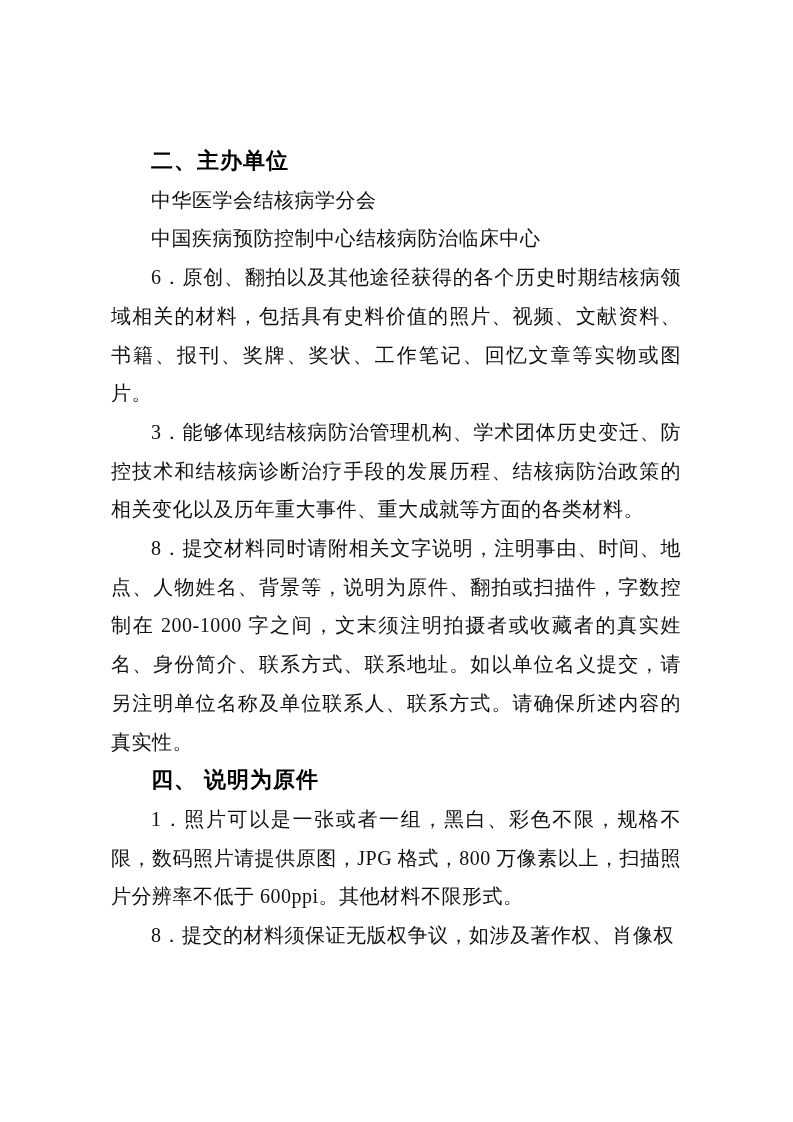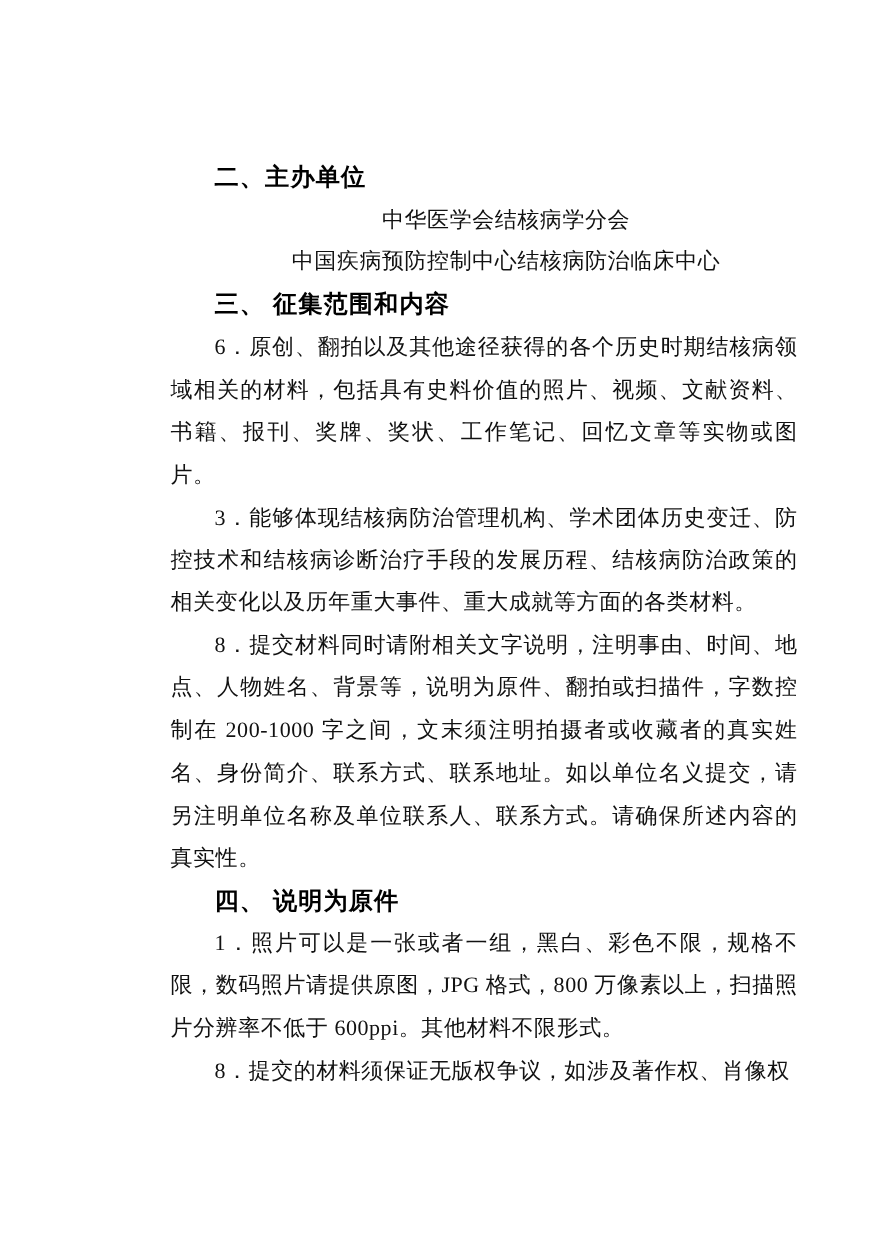--- a/index.html
+++ b/index.html
@@ -9,21 +9,20 @@
     background: #ffffff;
   }
   .page {
     position: relative;
     width: 711px;
     height: 1122px;
     background: #ffffff;
     overflow: hidden;
     font-family: "Liberation Serif", "DejaVu Serif", serif;
     color: #111111;
-    margin-left: 44px;
   }
   .content {
     position: absolute;
     top: 142px;
     left: 111px;
     width: 570px;
   }
   .line {
     margin: 0;
     padding: 0;
@@ -38,32 +37,31 @@
   }
   .line.heading {
     font-family: "Liberation Sans", "DejaVu Sans", sans-serif;
     font-weight: 700;
     font-size: 22px;
     color: #000000;
     letter-spacing: 1px;
     text-align: left;
   }
   .line.plain {
-    text-align: center;
+    text-align: left;
   }
 </style>
 </head>
 <body>
 
 <div class="page">
   <div class="content">
       <p class="line heading">二、主办单位</p>
       <p class="line plain">中华医学会结核病学分会</p>
       <p class="line plain">中国疾病预防控制中心结核病防治临床中心</p>
-      <p class="line heading">三、 征集范围和内容</p>
       <p class="line para">6．原创、翻拍以及其他途径获得的各个历史时期结核病领域相关的材料，包括具有史料价值的照片、视频、文献资料、书籍、报刊、奖牌、奖状、工作笔记、回忆文章等实物或图片。</p>
       <p class="line para">3．能够体现结核病防治管理机构、学术团体历史变迁、防控技术和结核病诊断治疗手段的发展历程、结核病防治政策的相关变化以及历年重大事件、重大成就等方面的各类材料。</p>
       <p class="line para">8．提交材料同时请附相关文字说明，注明事由、时间、地点、人物姓名、背景等，说明为原件、翻拍或扫描件，字数控制在 200-1000 字之间，文末须注明拍摄者或收藏者的真实姓名、身份简介、联系方式、联系地址。如以单位名义提交，请另注明单位名称及单位联系人、联系方式。请确保所述内容的真实性。</p>
       <p class="line heading">四、 说明为原件</p>
       <p class="line para">1．照片可以是一张或者一组，黑白、彩色不限，规格不限，数码照片请提供原图，JPG 格式，800 万像素以上，扫描照片分辨率不低于 600ppi。其他材料不限形式。</p>
       <p class="line para">8．提交的材料须保证无版权争议，如涉及著作权、肖像权</p>
     </div>
 </div>
 
 </body></html>

